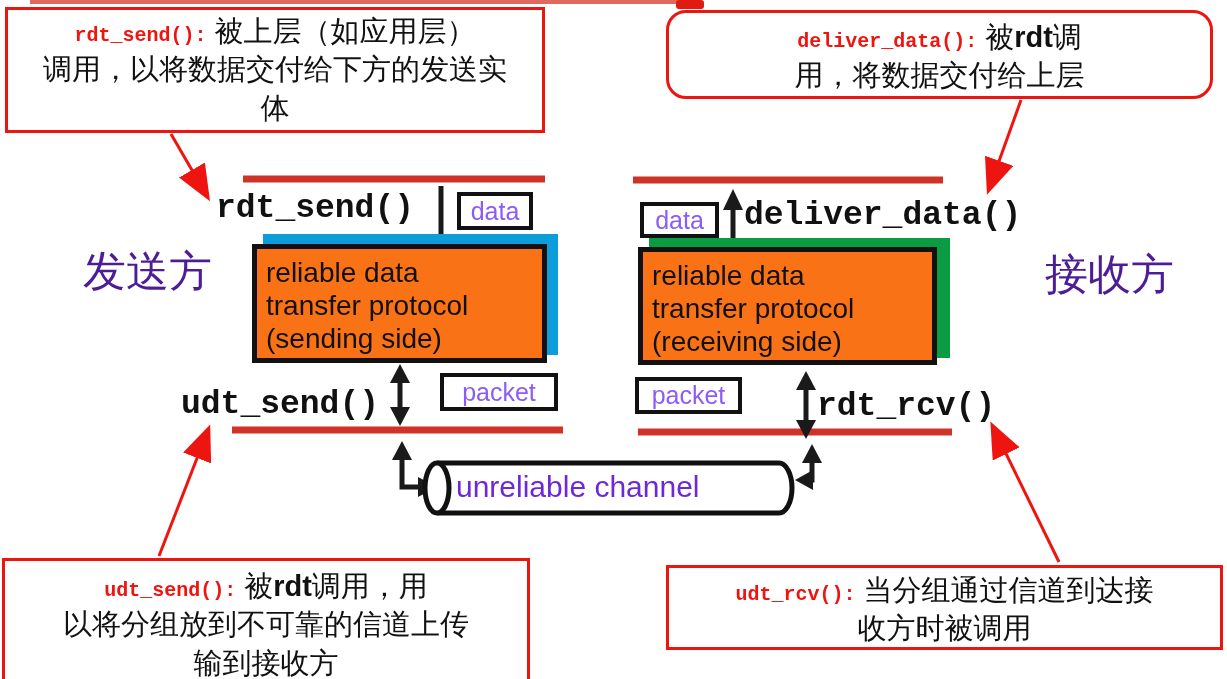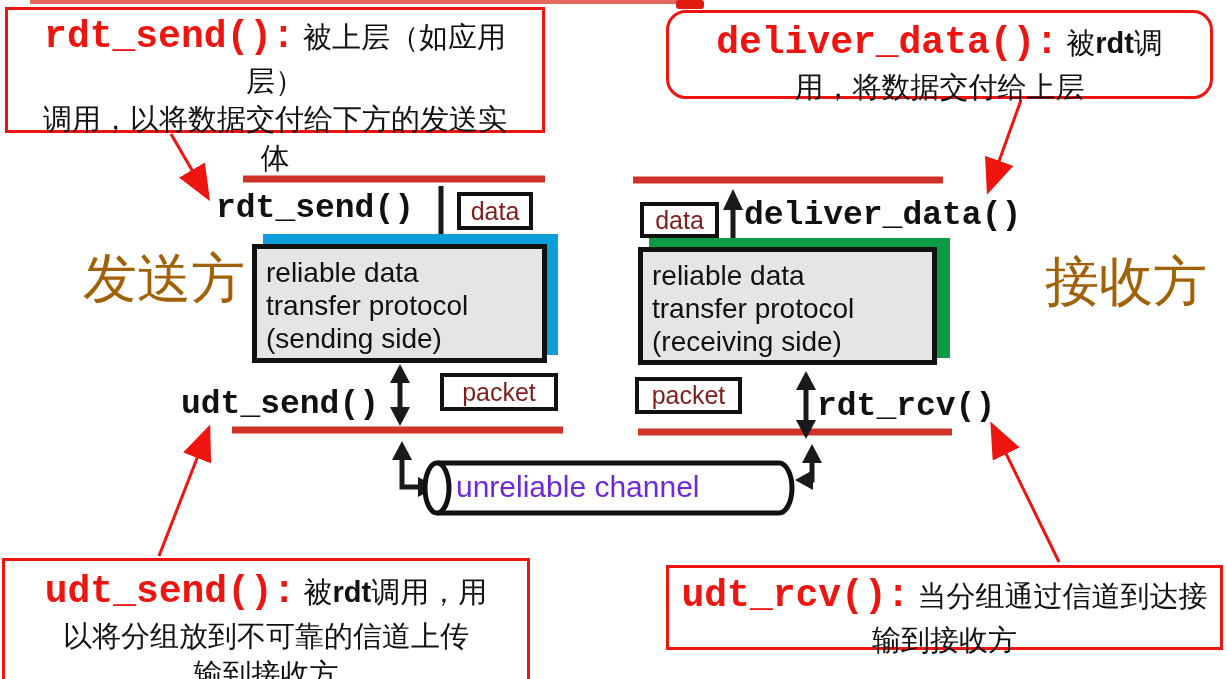--- a/index.html
+++ b/index.html
@@ -1,32 +1,32 @@
 <!DOCTYPE html>
 <html><head>
 <meta charset="utf-8">
 <style>
   html,body{margin:0;padding:0;background:#fff;}
   .stage{position:relative;width:1227px;height:679px;overflow:hidden;background:#fff;
          font-family:"Liberation Serif",serif;}
   .callout{position:absolute;border:3px solid #ee1410;background:#fff;text-align:center;
            font-size:29px;line-height:1.32;color:#111;white-space:pre-line;padding:2px 8px;box-sizing:border-box;}
   .code{font-family:"Liberation Mono",monospace;font-weight:700;color:#ee1410;
-        font-size:38px;margin-right:8px;white-space:nowrap;}
+        font-size:20px;margin-right:8px;white-space:nowrap;}
   .em-sans{font-family:"Liberation Sans",sans-serif;font-weight:700;}
   .mono-label{position:absolute;font-family:"Liberation Mono",monospace;font-weight:700;
               font-size:33px;color:#111;white-space:nowrap;}
   .tag-box{position:absolute;border:4px solid #111;background:#fff;
-           font-family:"Liberation Sans",sans-serif;font-size:25px;color:#7f1d1d;
+           font-family:"Liberation Sans",sans-serif;font-size:25px;color:#8b5cf6;
            display:flex;align-items:center;justify-content:center;box-sizing:border-box;}
   .proto-shadow{position:absolute;}
-  .proto-box{position:absolute;border:5px solid #111;background:#e5e5e5;box-sizing:border-box;
+  .proto-box{position:absolute;border:5px solid #111;background:#f97316;box-sizing:border-box;
              font-family:"Liberation Sans",sans-serif;font-size:28px;line-height:1.18;color:#111;
              padding:7px 0 0 9px;white-space:pre-line;}
-  .side-label{position:absolute;font-size:54px;color:#a16207;white-space:nowrap;}
+  .side-label{position:absolute;font-size:43px;color:#4c1d95;white-space:nowrap;}
   .channel-label{position:absolute;font-family:"Liberation Sans",sans-serif;font-size:30px;
                  color:#6d28d9;white-space:nowrap;}
   svg.overlay{position:absolute;left:0;top:0;}
 </style>
 </head>
 <body>
 
 <div class="stage">
 
   <svg class="overlay" width="1227" height="679" viewBox="0 0 1227 679">
@@ -104,21 +104,21 @@
 体</span></div>
 
   <div class="callout" style="left:666px;top:10px;width:547px;height:89px;padding-top:5px;border-radius:20px;"><span class="code">deliver_data():</span><span>被</span><span class="em-sans">rdt</span><span>调
 用，将数据交付给上层</span></div>
 
   <div class="callout" style="left:2px;top:558px;width:528px;height:130px;padding-top:6px;"><span class="code">udt_send():</span><span>被</span><span class="em-sans">rdt</span><span>调用，用
 以将分组放到不可靠的信道上传
 输到接收方</span></div>
 
   <div class="callout" style="left:666px;top:565px;width:557px;height:85px;padding-top:3px;"><span class="code">udt_rcv():</span><span>当分组通过信道到达接
-输到接收方</span></div>
+收方时被调用</span></div>
 
   <div class="side-label" style="left:83px;top:243px;">发送方</div>
   <div class="side-label" style="left:997px;top:246px;margin-left:48px;">接收方</div>
 
   <div class="mono-label" style="left:744px;top:197px;">deliver_data()</div>
   <div class="mono-label" style="left:216px;top:190px;">rdt_send()</div>
   <div class="mono-label" style="left:817px;top:388px;">rdt_rcv()</div>
   <div class="mono-label" style="left:181px;top:386px;">udt_send()</div>
 
   <div class="tag-box" style="left:457px;top:192px;width:76px;height:38px;">data</div>

